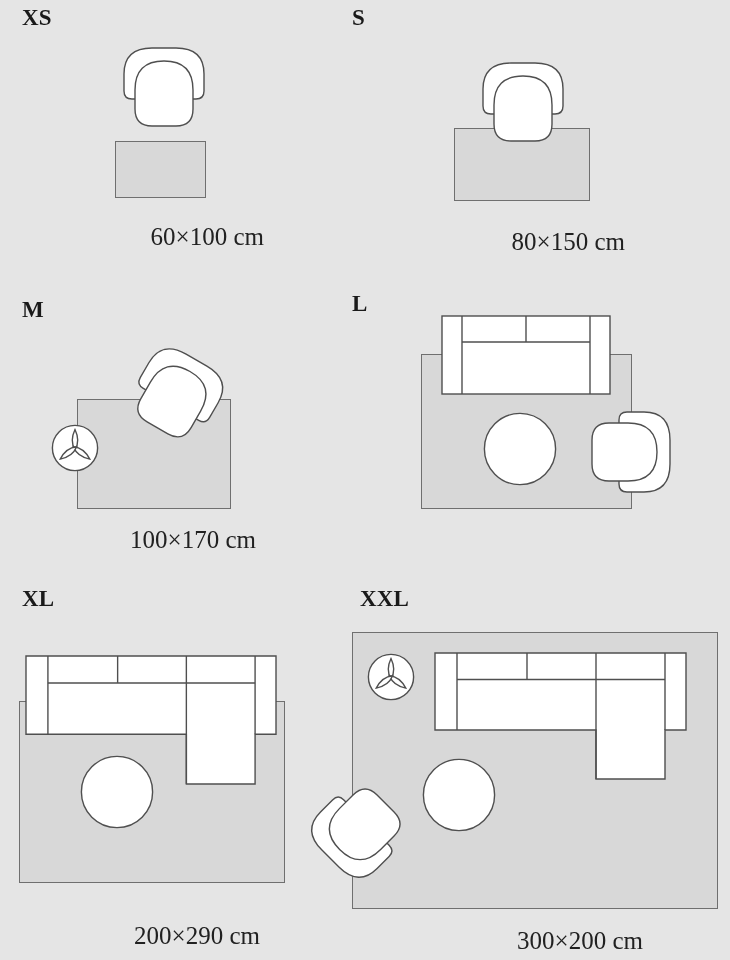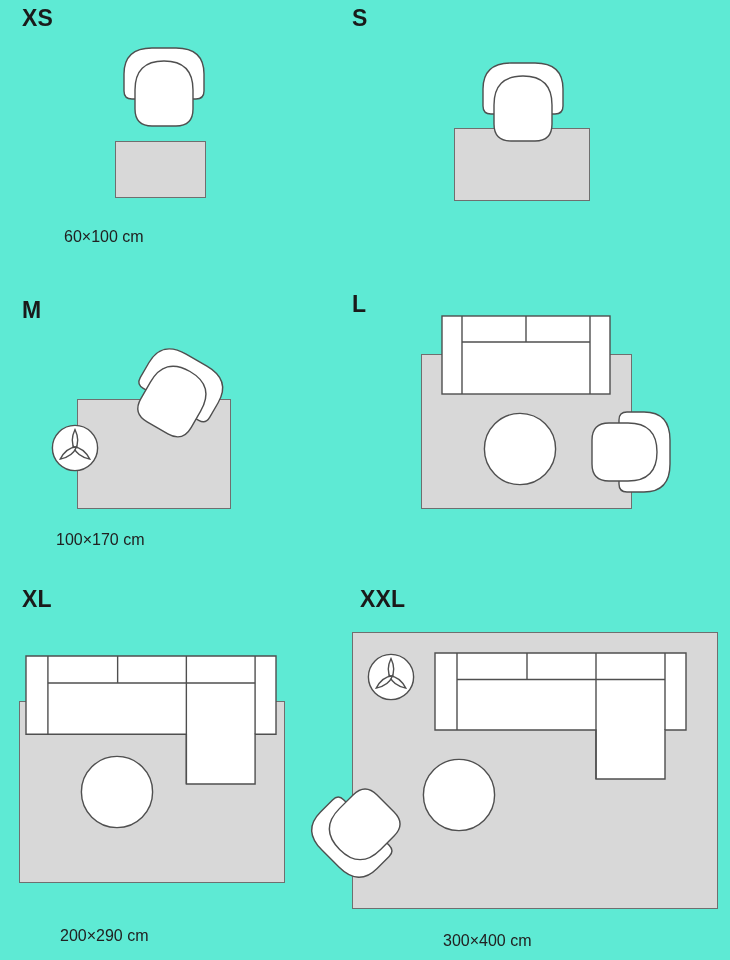--- a/index.html
+++ b/index.html
@@ -1,31 +1,31 @@
 <!DOCTYPE html>
 <html><head>
 <meta charset="utf-8">
 <style>
   html,body{margin:0;padding:0;background:#ffffff;}
   #canvas{
     position:relative;
     width:730px;height:960px;
-    background:#5eead4;
-    font-family:Liberation Sans, sans-serif;
+    background:#e5e5e5;
+    font-family:Liberation Serif, serif;
     overflow:hidden;
   }
   .scene{position:absolute;inset:0;}
   .size-label{
     position:absolute;
     font-size:23px;font-weight:700;color:#1a1a1a;
     letter-spacing:.2px;line-height:26px;
   }
   .dim-label{
-    position:absolute;width:200px;text-align:left;
-    font-size:16px;font-weight:400;color:#212121;line-height:25px;
+    position:absolute;width:200px;text-align:right;
+    font-size:25px;font-weight:400;color:#212121;line-height:25px;
   }
   .rug{
     position:absolute;
     background:#d8d8d8;
     border:1.2px solid #6f6f6f;
     box-sizing:border-box;
   }
   .furn{position:absolute;}
   svg .stroke{stroke:#4f4f4f;stroke-width:1.4;fill:none;}
   svg .fillw{stroke:#4f4f4f;stroke-width:1.4;fill:#ffffff;}
@@ -76,20 +76,21 @@
     <div class="rug" style="left:115px;top:141px;width:91px;height:57px"></div>
     <div class="dim-label" style="left:64px;top:224px">60×100 cm</div>
   </section>
 
   <section class="scene">
     <div class="size-label" style="left:352px;top:5px">S</div>
     <div class="rug" style="left:454px;top:128px;width:136px;height:73px"></div>
     <svg class="furn" style="left:481px;top:61px" width="84" height="82" viewBox="0 0 84 82">
         <use href="#sym-armchair"></use>
       </svg>
+    <div class="dim-label" style="left:425px;top:229px">80×150 cm</div>
   </section>
 
   <section class="scene">
     <div class="size-label" style="left:22px;top:297px">M</div>
     <div class="rug" style="left:77px;top:399px;width:154px;height:110px"></div>
     <svg class="furn rot30" style="left:135px;top:353px" width="84" height="82" viewBox="0 0 84 82">
         <use href="#sym-armchair"></use>
       </svg>
     <svg class="furn" style="left:51px;top:424px" width="48" height="48" viewBox="0 0 48 48">
         <use href="#sym-plant"></use>
@@ -135,16 +136,16 @@
       </svg>
     <svg class="furn" style="left:434px;top:652px" width="253" height="128" viewBox="0 0 253 128">
         <use href="#sym-sectional"></use>
       </svg>
     <svg class="furn" style="left:422px;top:758px" width="74" height="74" viewBox="0 0 74 74">
         <use href="#sym-table"></use>
       </svg>
     <svg class="furn rotm135" style="left:316px;top:790px" width="84" height="82" viewBox="0 0 84 82">
         <use href="#sym-armchair"></use>
       </svg>
-    <div class="dim-label" style="left:443px;top:928px">300×400 cm</div>
+    <div class="dim-label" style="left:443px;top:928px">300×200 cm</div>
   </section>
 
 </div>
 
 </body></html>

